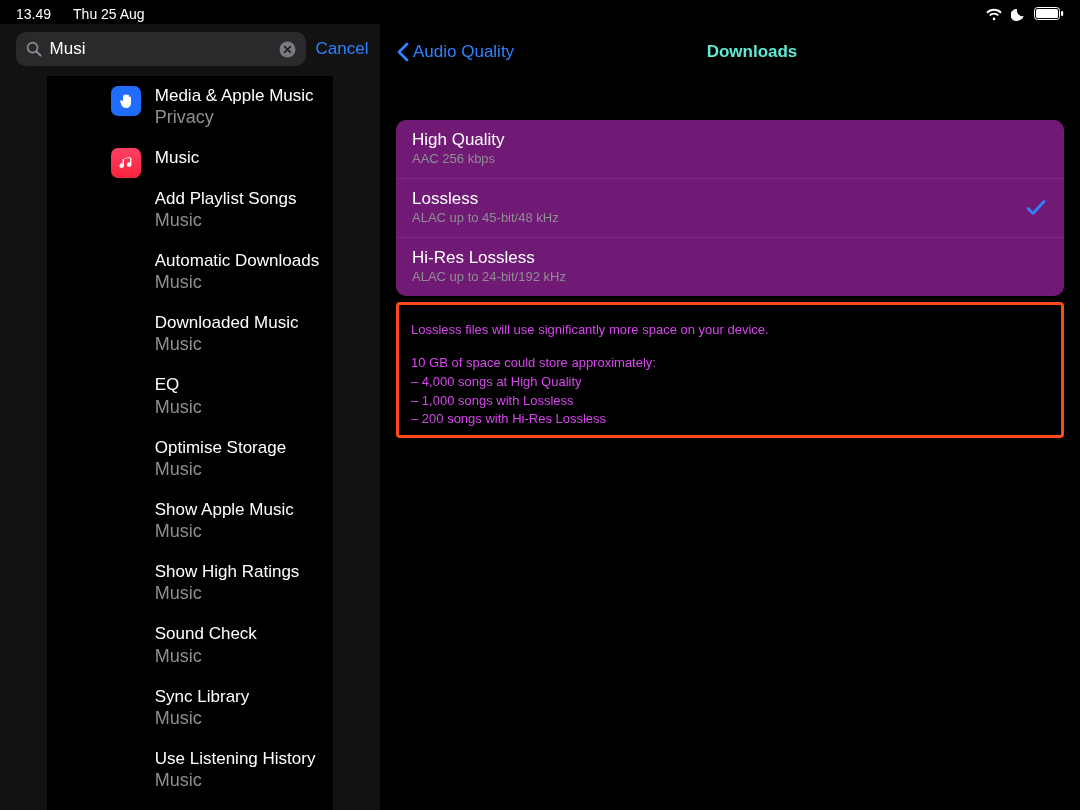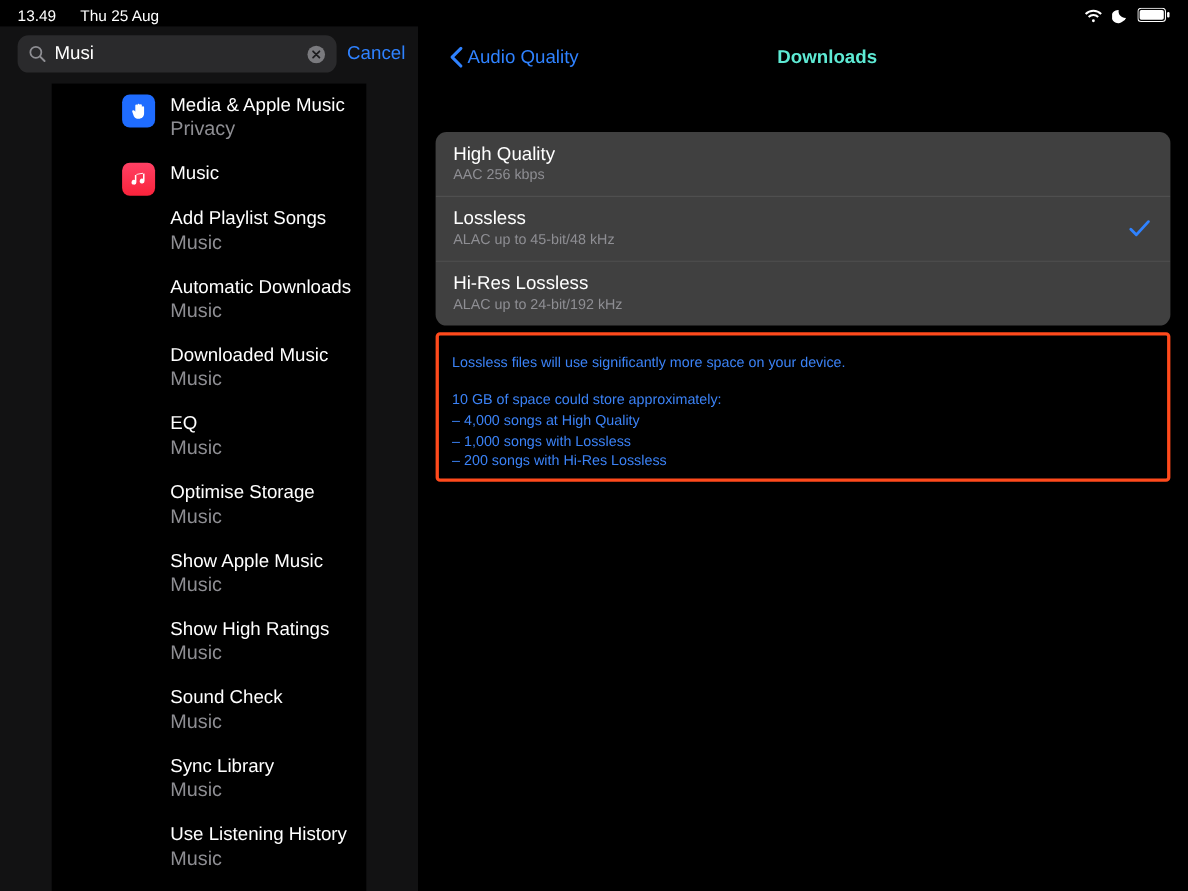--- a/index.html
+++ b/index.html
@@ -20,31 +20,31 @@
     .results { flex: 1; overflow: hidden; background: #000; padding-left: 48px; }
     .result-item { padding: 9px 14px 9px 60px; position: relative; border-bottom: 1px solid rgba(255,255,255,0.0); }
     .result-item .title { font-size: 17px; color: #fff; line-height: 1.25; }
     .result-item .sub { font-size: 18px; color: #8e8e93; margin-top: 1px; }
     .result-item .ic { position:absolute; left:16px; top:10px; width:30px; height:30px; border-radius:7px; display:flex; align-items:center; justify-content:center; }
     .ic-hand { background:#1f6cff; }
     .ic-music { background: linear-gradient(180deg,#ff4064,#fa233b); }
 
     .content { flex: 1; background: #000; position: relative; padding: 0 16px; }
     .navhdr { height: 48px; display: flex; align-items: center; justify-content: center; position: relative; margin-top: 4px; }
-    .navhdr .back { position: absolute; left: 12px; display: flex; align-items: center; gap: 4px; color: #2f82ff; font-size: 17px; }
+    .navhdr .back { position: absolute; left: 0; display: flex; align-items: center; gap: 4px; color: #2f82ff; font-size: 17px; }
     .navhdr .pgtitle { font-size: 17px; font-weight: 700; color: #5eead4; margin-left: 44px; }
 
-    .qgroup { margin-top: 44px; border-radius: 10px; overflow: hidden; background: #404040; }
+    .qgroup { margin-top: 44px; border-radius: 10px; overflow: hidden; background: #701a75; }
     .qitem { padding: 10px 16px 12px; border-bottom: 1px solid rgba(255,255,255,0.08); position: relative; }
     .qitem:last-child { border-bottom: none; }
     .qitem .qt { font-size: 17px; color: #fff; }
     .qitem .qs { font-size: 13px; color: #8e8e93; margin-top: 1px; }
     .qitem .check { position: absolute; right: 18px; top: 50%; transform: translateY(-50%); color:#2f82ff; }
 
-    .footnote { margin-top: 10px; font-size: 13px; color:#3b82f6; line-height:1.45; padding: 2px 14px 6px; }
+    .footnote { margin-top: 10px; font-size: 13px; color:#d946ef; line-height:1.45; padding: 2px 14px 6px; }
     .hlbox { border: 3px solid #ff4a1c; border-radius: 4px; padding: 6px 12px; margin-top: 6px; }
 
     svg { display:block; }
   </style>
 </head>
 <body>
 
 <div class="statusbar">
   <div class="statusbar-left">
     <span>13.49</span>

